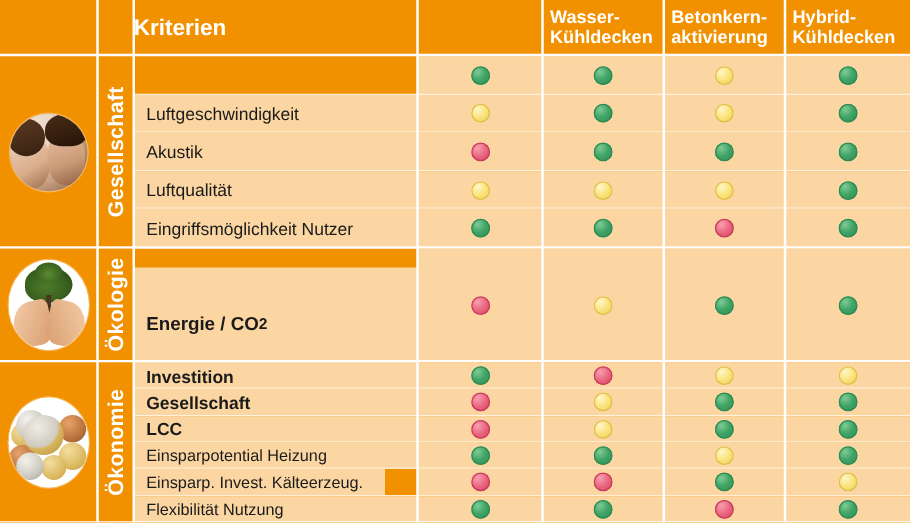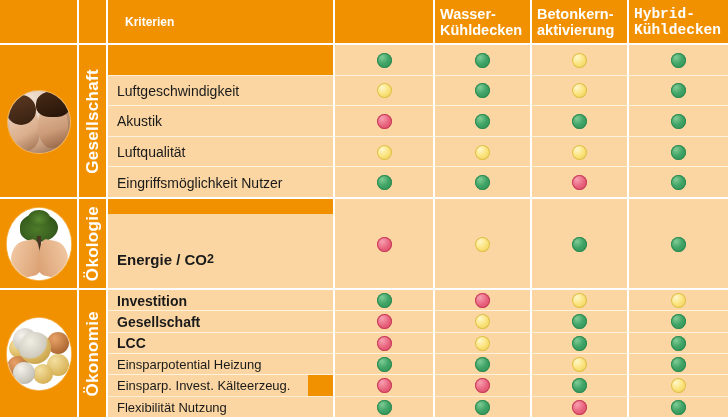--- a/index.html
+++ b/index.html
@@ -16,21 +16,21 @@
 
   
   .cell{position:absolute;box-sizing:border-box;}
 
   .hdr{
     background:#F29100;color:#FFFFFF;
     font-weight:bold;font-size:14.5px;line-height:16px;
     display:flex;align-items:center;
     padding-left:7px;
   }
-  .hdr-crit{font-size:12px;line-height:20px;padding-left:18px;}
+  .hdr-crit{font-size:18px;line-height:20px;padding-left:0;}
   .hdr-col{
     flex-direction:column;align-items:flex-start;justify-content:center;
     padding-left:6px;
   }
   .hdr-col span{display:block;white-space:nowrap;}
 
   
   .vline{position:absolute;background:#FFFFFF;width:2px;}
   .hline{position:absolute;background:#FFFFFF;height:2px;}
   .hline-thin{position:absolute;background:#FFF3DF;height:1px;opacity:.95;}
@@ -141,21 +141,21 @@
     <div class="cell blank" style="left:78px;top:0px;width:29px;height:44px;"></div>
     <div class="cell hdr hdr-crit" style="left:107px;top:0px;width:227px;height:44px;">Kriterien</div>
     <div class="cell hdr hdr-col" style="left:434px;top:0px;width:97px;height:44px;">
       <span>Wasser-</span>
       <span>Kühldecken</span>
     </div>
     <div class="cell hdr hdr-col" style="left:531px;top:0px;width:97px;height:44px;">
       <span>Betonkern-</span>
       <span>aktivierung</span>
     </div>
-    <div class="cell hdr hdr-col" style="left:628px;top:0px;width:92px;height:44px;font-family:Liberation Mono, monospace;">
+    <div class="cell hdr hdr-col" style="left:628px;top:0px;width:92px;height:44px;">
       <span>Hybrid-</span>
       <span>Kühldecken</span>
     </div>
     <div class="cell photo" style="left:0px;top:45px;width:78px;height:153px;">
       <div class="thumb ph-people">
         <div class="bg"></div>
         <div class="f1"></div>
         <div class="h1"></div>
         <div class="f2"></div>
         <div class="h2"></div>

